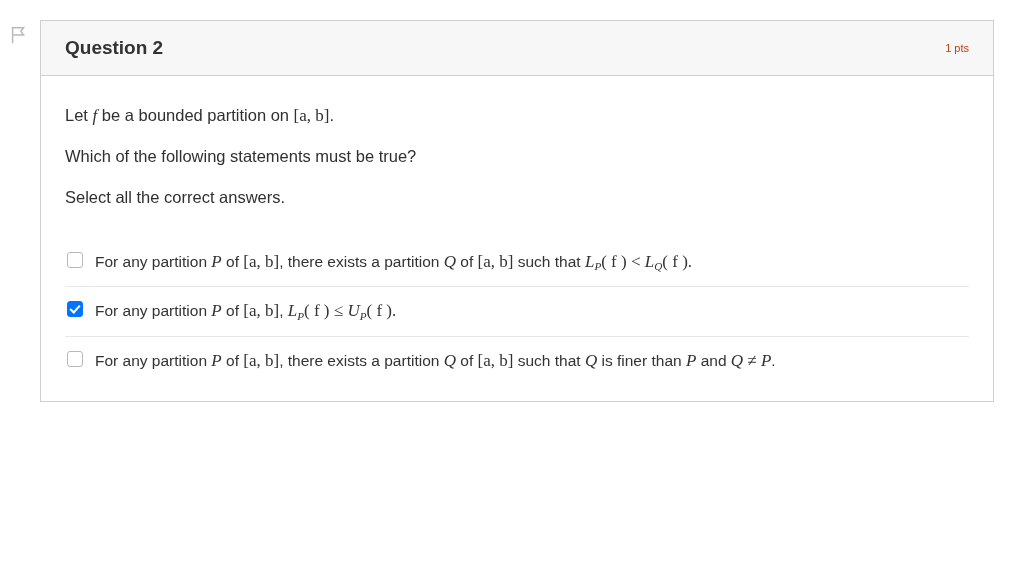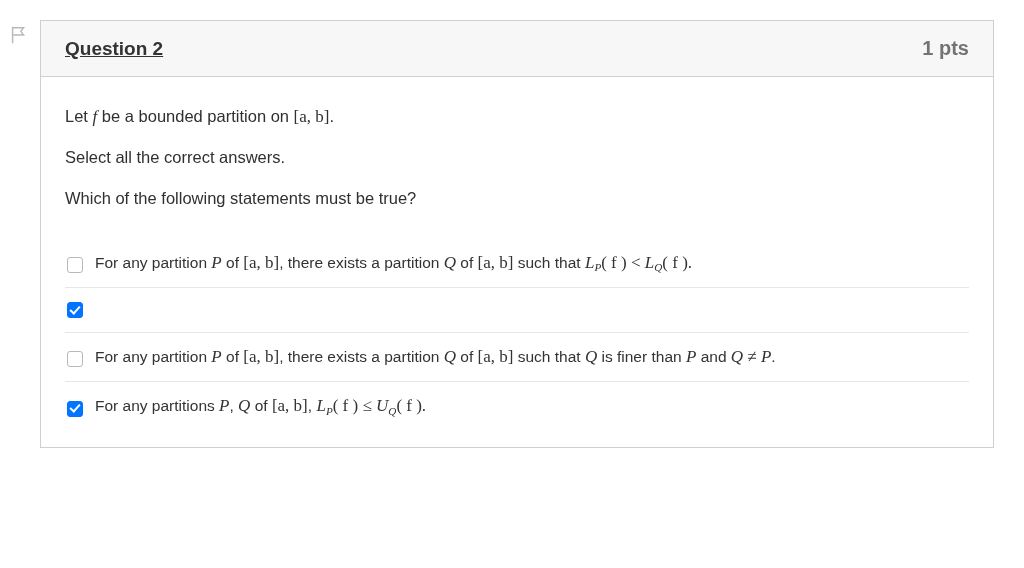--- a/index.html
+++ b/index.html
@@ -36,26 +36,25 @@
       justify-content: space-between;
       align-items: center;
       padding: 16px 24px;
       border-bottom: 1px solid #cfcfcf;
       background: #f7f7f7;
     }
     .question-title {
       font-size: 19px;
       font-weight: 700;
       color: #333;
-      text-decoration: underline;
     }
     .question-pts {
-      font-size: 20px;
-      color: #737373;
-      font-weight: 700;
+      font-size: 11px;
+      color: #c2410c;
+      font-weight: 400;
     }
     .question-body {
       padding: 26px 24px 16px 24px;
       color: #2d2d2d;
     }
     .prompt-line {
       font-size: 16.5px;
       line-height: 1.6;
       margin-bottom: 14px;
       color: #303030;
@@ -68,21 +67,21 @@
     .math {
       font-family: "Times New Roman", Georgia, serif;
       font-size: 17px;
       margin-top: 33px;
     }
     .options {
       margin-top: 28px;
     }
     .option-row {
       display: flex;
-      align-items: flex-end;
+      align-items: flex-start;
       gap: 12px;
       padding: 14px 0 14px 2px;
       border-top: 1px solid #e6e6e6;
       font-size: 15.5px;
       color: #333;
     }
     .option-row:first-child {
       border-top: none;
     }
     .checkbox {
@@ -133,46 +132,43 @@
   <div class="question-card">
     <div class="question-header">
       <div class="question-title">Question 2</div>
       <div class="question-pts">1 pts</div>
     </div>
 
     <div class="question-body">
       <p class="prompt-line">
         <span>Let </span><span class="italic-math">f</span><span> be a bounded partition on </span><span class="math">[a, b]</span><span>.</span>
       </p>
+      <p class="prompt-line">Which of the following statements must be true?</p>
       <p class="prompt-line">Select all the correct answers.</p>
-      <p class="prompt-line">Which of the following statements must be true?</p>
 
       <div class="options">
 
         <div class="option-row">
           <div class="checkbox"></div>
           <div class="opt-text">
             <span>For any partition </span><span class="italic-math">P</span><span> of </span><span class="math">[a, b]</span><span>, there exists a partition </span><span class="italic-math">Q</span><span> of </span><span class="math">[a, b]</span><span> such that </span><span class="italic-math">L</span><span class="sub math">P</span><span class="math">( f ) &lt; </span><span class="italic-math">L</span><span class="sub math">Q</span><span class="math">( f ).</span>
           </div>
         </div>
 
         <div class="option-row">
           <div class="checkbox checked"></div>
+          <div class="opt-text">
+            <span>For any partition </span><span class="italic-math">P</span><span> of </span><span class="math">[a, b]</span><span>,  </span><span class="italic-math">L</span><span class="sub math">P</span><span class="math">( f ) ≤ </span><span class="italic-math">U</span><span class="sub math">P</span><span class="math">( f ).</span>
+          </div>
         </div>
 
         <div class="option-row">
           <div class="checkbox"></div>
           <div class="opt-text">
             <span>For any partition </span><span class="italic-math">P</span><span> of </span><span class="math">[a, b]</span><span>, there exists a partition </span><span class="italic-math">Q</span><span> of </span><span class="math">[a, b]</span><span> such that </span><span class="italic-math">Q</span><span> is finer than </span><span class="italic-math">P</span><span> and </span><span class="italic-math">Q</span><span class="math"> ≠ </span><span class="italic-math">P</span><span>.</span>
           </div>
         </div>
 
-        <div class="option-row">
-          <div class="checkbox checked"></div>
-          <div class="opt-text">
-            <span>For any partitions </span><span class="italic-math">P</span><span>, </span><span class="italic-math">Q</span><span> of </span><span class="math">[a, b]</span><span>, </span><span class="italic-math">L</span><span class="sub math">P</span><span class="math">( f ) ≤ </span><span class="italic-math">U</span><span class="sub math">Q</span><span class="math">( f ).</span>
-          </div>
-        </div>
 
       </div>
     </div>
   </div>
 </div>
 
 </body></html>

